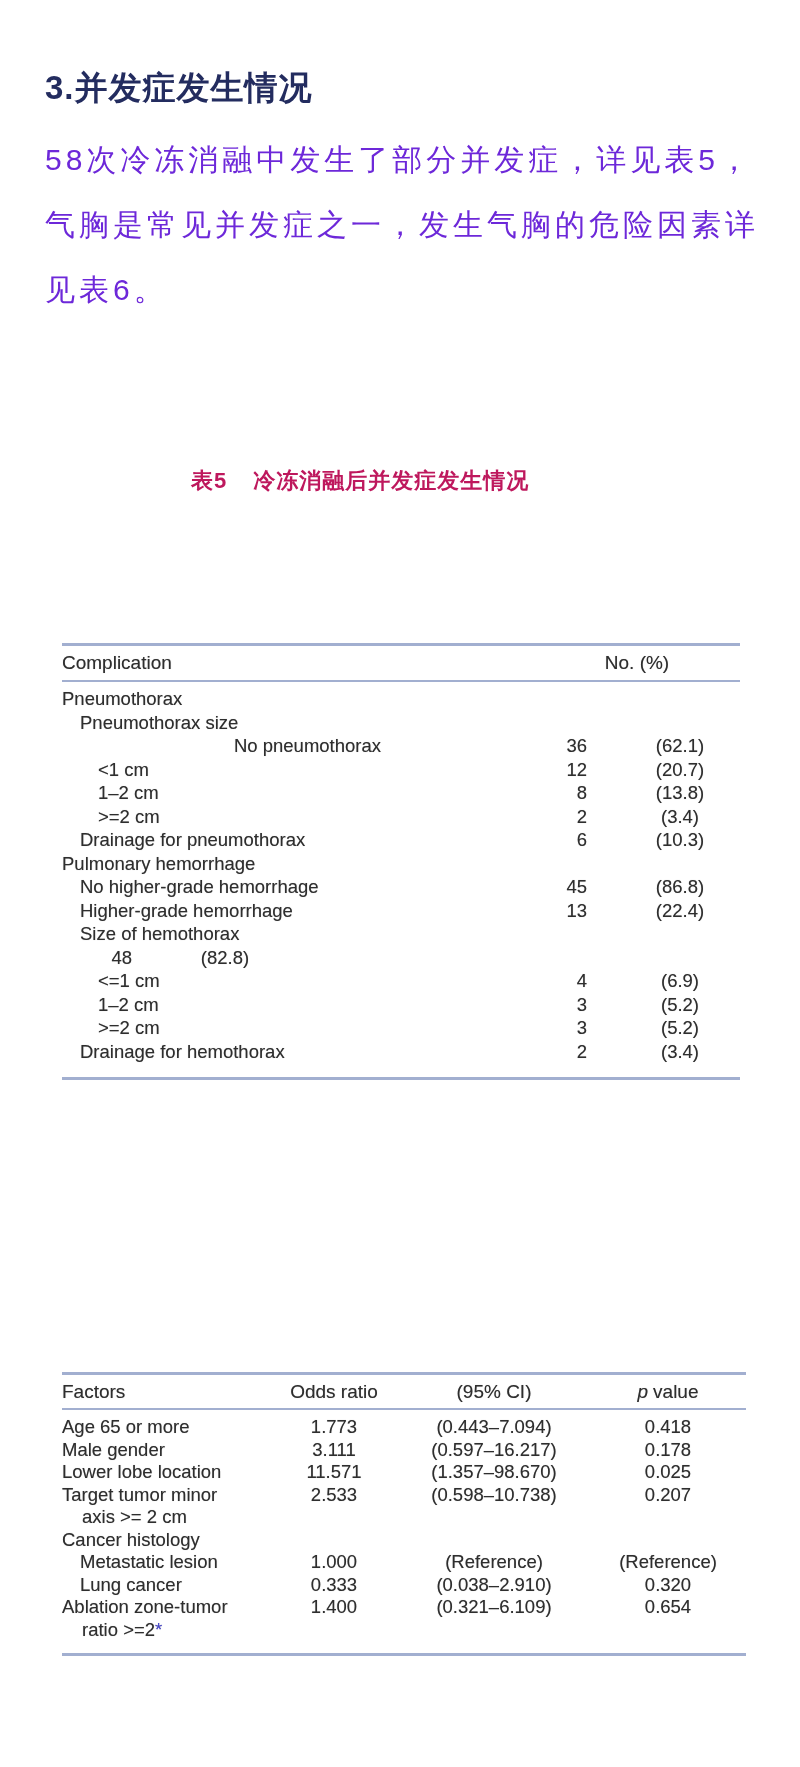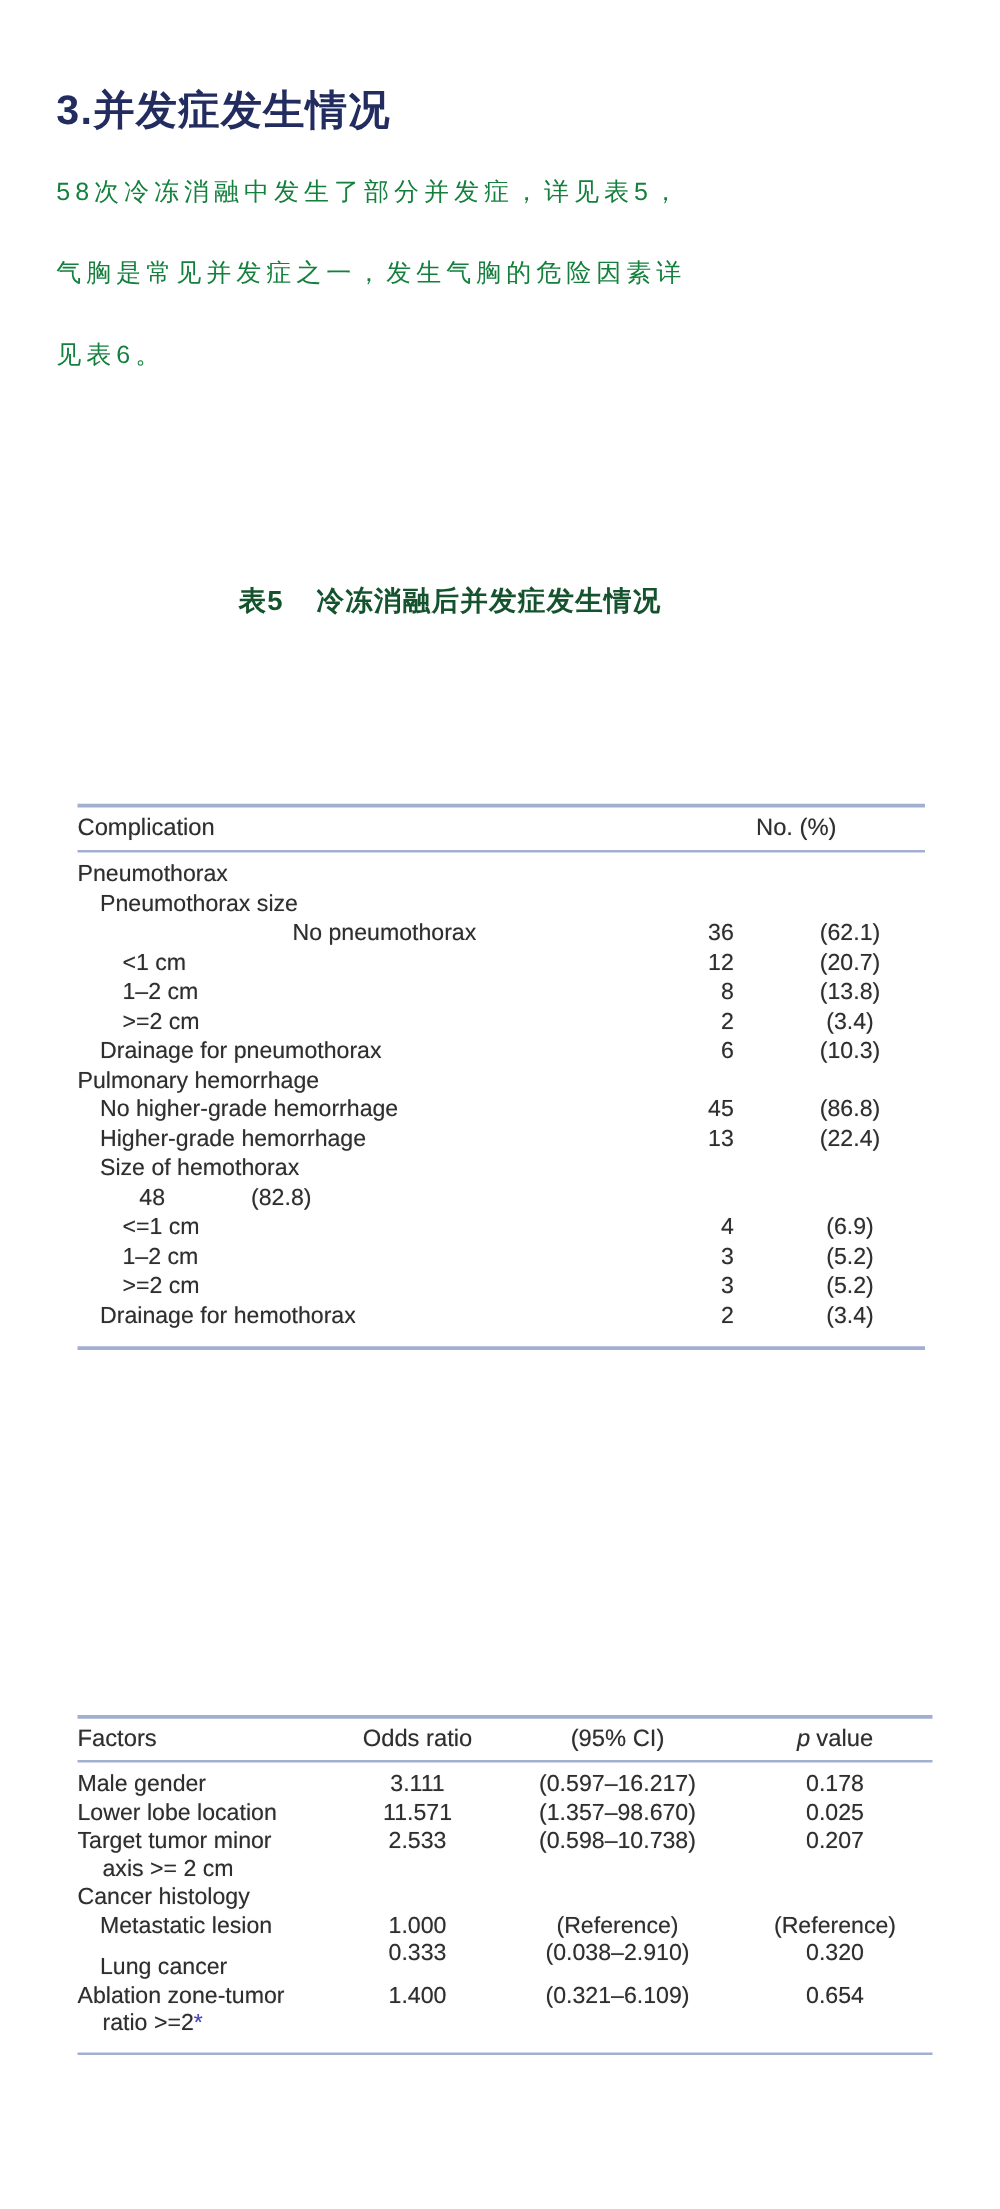--- a/index.html
+++ b/index.html
@@ -10,28 +10,28 @@
   }
   
   .heading {
     position:absolute; left:45px; top:66px; margin:0;
     font-size:33px; font-weight:bold; letter-spacing:1px;
     color:#232c5f;
   }
   
   .pline {
     position:absolute; left:45px; width:714px;
-    font-size:20px; color:#15803d; letter-spacing:4px;
+    font-size:30px; color:#6d28d9; letter-spacing:4px;
     white-space:nowrap;
   }
   .l1 {top:140px;} .l2 {top:205px;} .l3 {top:270px;}
   
   .caption {
     position:absolute; left:0; width:720px; text-align:center;
-    font-size:22px; font-weight:bold; color:#14532d; letter-spacing:1px;
+    font-size:22px; font-weight:bold; color:#be185d; letter-spacing:1px;
   }
   .cap5 {top:466px;} .cap6 {top:1236px;}
   .cap-title {margin-left:26px;}
   
   .scan-table {position:absolute; color:#2e2e2e; text-shadow:0 0 0.7px rgba(46,46,46,0.45);}
   .rule {height:2.5px; background:#a2afd0;}
   
   .table5 {left:62px; top:643px; width:678px; font-size:18.5px;}
   .t5header {position:relative; height:34px; line-height:34px; font-size:19px;}
   .t5h2 {position:absolute; left:505px; top:0; width:140px; text-align:center;}
@@ -207,20 +207,32 @@
       <div class="c6-ci">(95% CI)</div>
       <div class="c6-g2"></div>
       <div class="c6-p">
         <span class="it">p</span><span>value</span>
       </div>
       <div class="c6-pad"></div>
     </div>
     <div class="rule"></div>
     <div class="t6rows">
 
+    <div class="t6row">
+          <div class="c6-label">
+            <div class="line1">Age 65 or more</div>
+
+          </div>
+          <div class="c6-odds">1.773</div>
+          <div class="c6-g1"></div>
+          <div class="c6-ci">(0.443–7.094)</div>
+          <div class="c6-g2"></div>
+          <div class="c6-p">0.418</div>
+          <div class="c6-pad"></div>
+        </div>
         <div class="t6row">
           <div class="c6-label">
             <div class="line1">Male gender</div>
 
           </div>
           <div class="c6-odds">3.111</div>
           <div class="c6-g1"></div>
           <div class="c6-ci">(0.597–16.217)</div>
           <div class="c6-g2"></div>
           <div class="c6-p">0.178</div>
@@ -269,21 +281,21 @@
           </div>
           <div class="c6-odds">1.000</div>
           <div class="c6-g1"></div>
           <div class="c6-ci">(Reference)</div>
           <div class="c6-g2"></div>
           <div class="c6-p">(Reference)</div>
           <div class="c6-pad"></div>
         </div>
         <div class="t6row">
           <div class="c6-label">
-            <div class="line1" style="padding-left: 18px; margin-top: 11px;">Lung cancer</div>
+            <div class="line1" style="padding-left: 18px;">Lung cancer</div>
 
           </div>
           <div class="c6-odds">0.333</div>
           <div class="c6-g1"></div>
           <div class="c6-ci">(0.038–2.910)</div>
           <div class="c6-g2"></div>
           <div class="c6-p">0.320</div>
           <div class="c6-pad"></div>
         </div>
         <div class="t6row">

